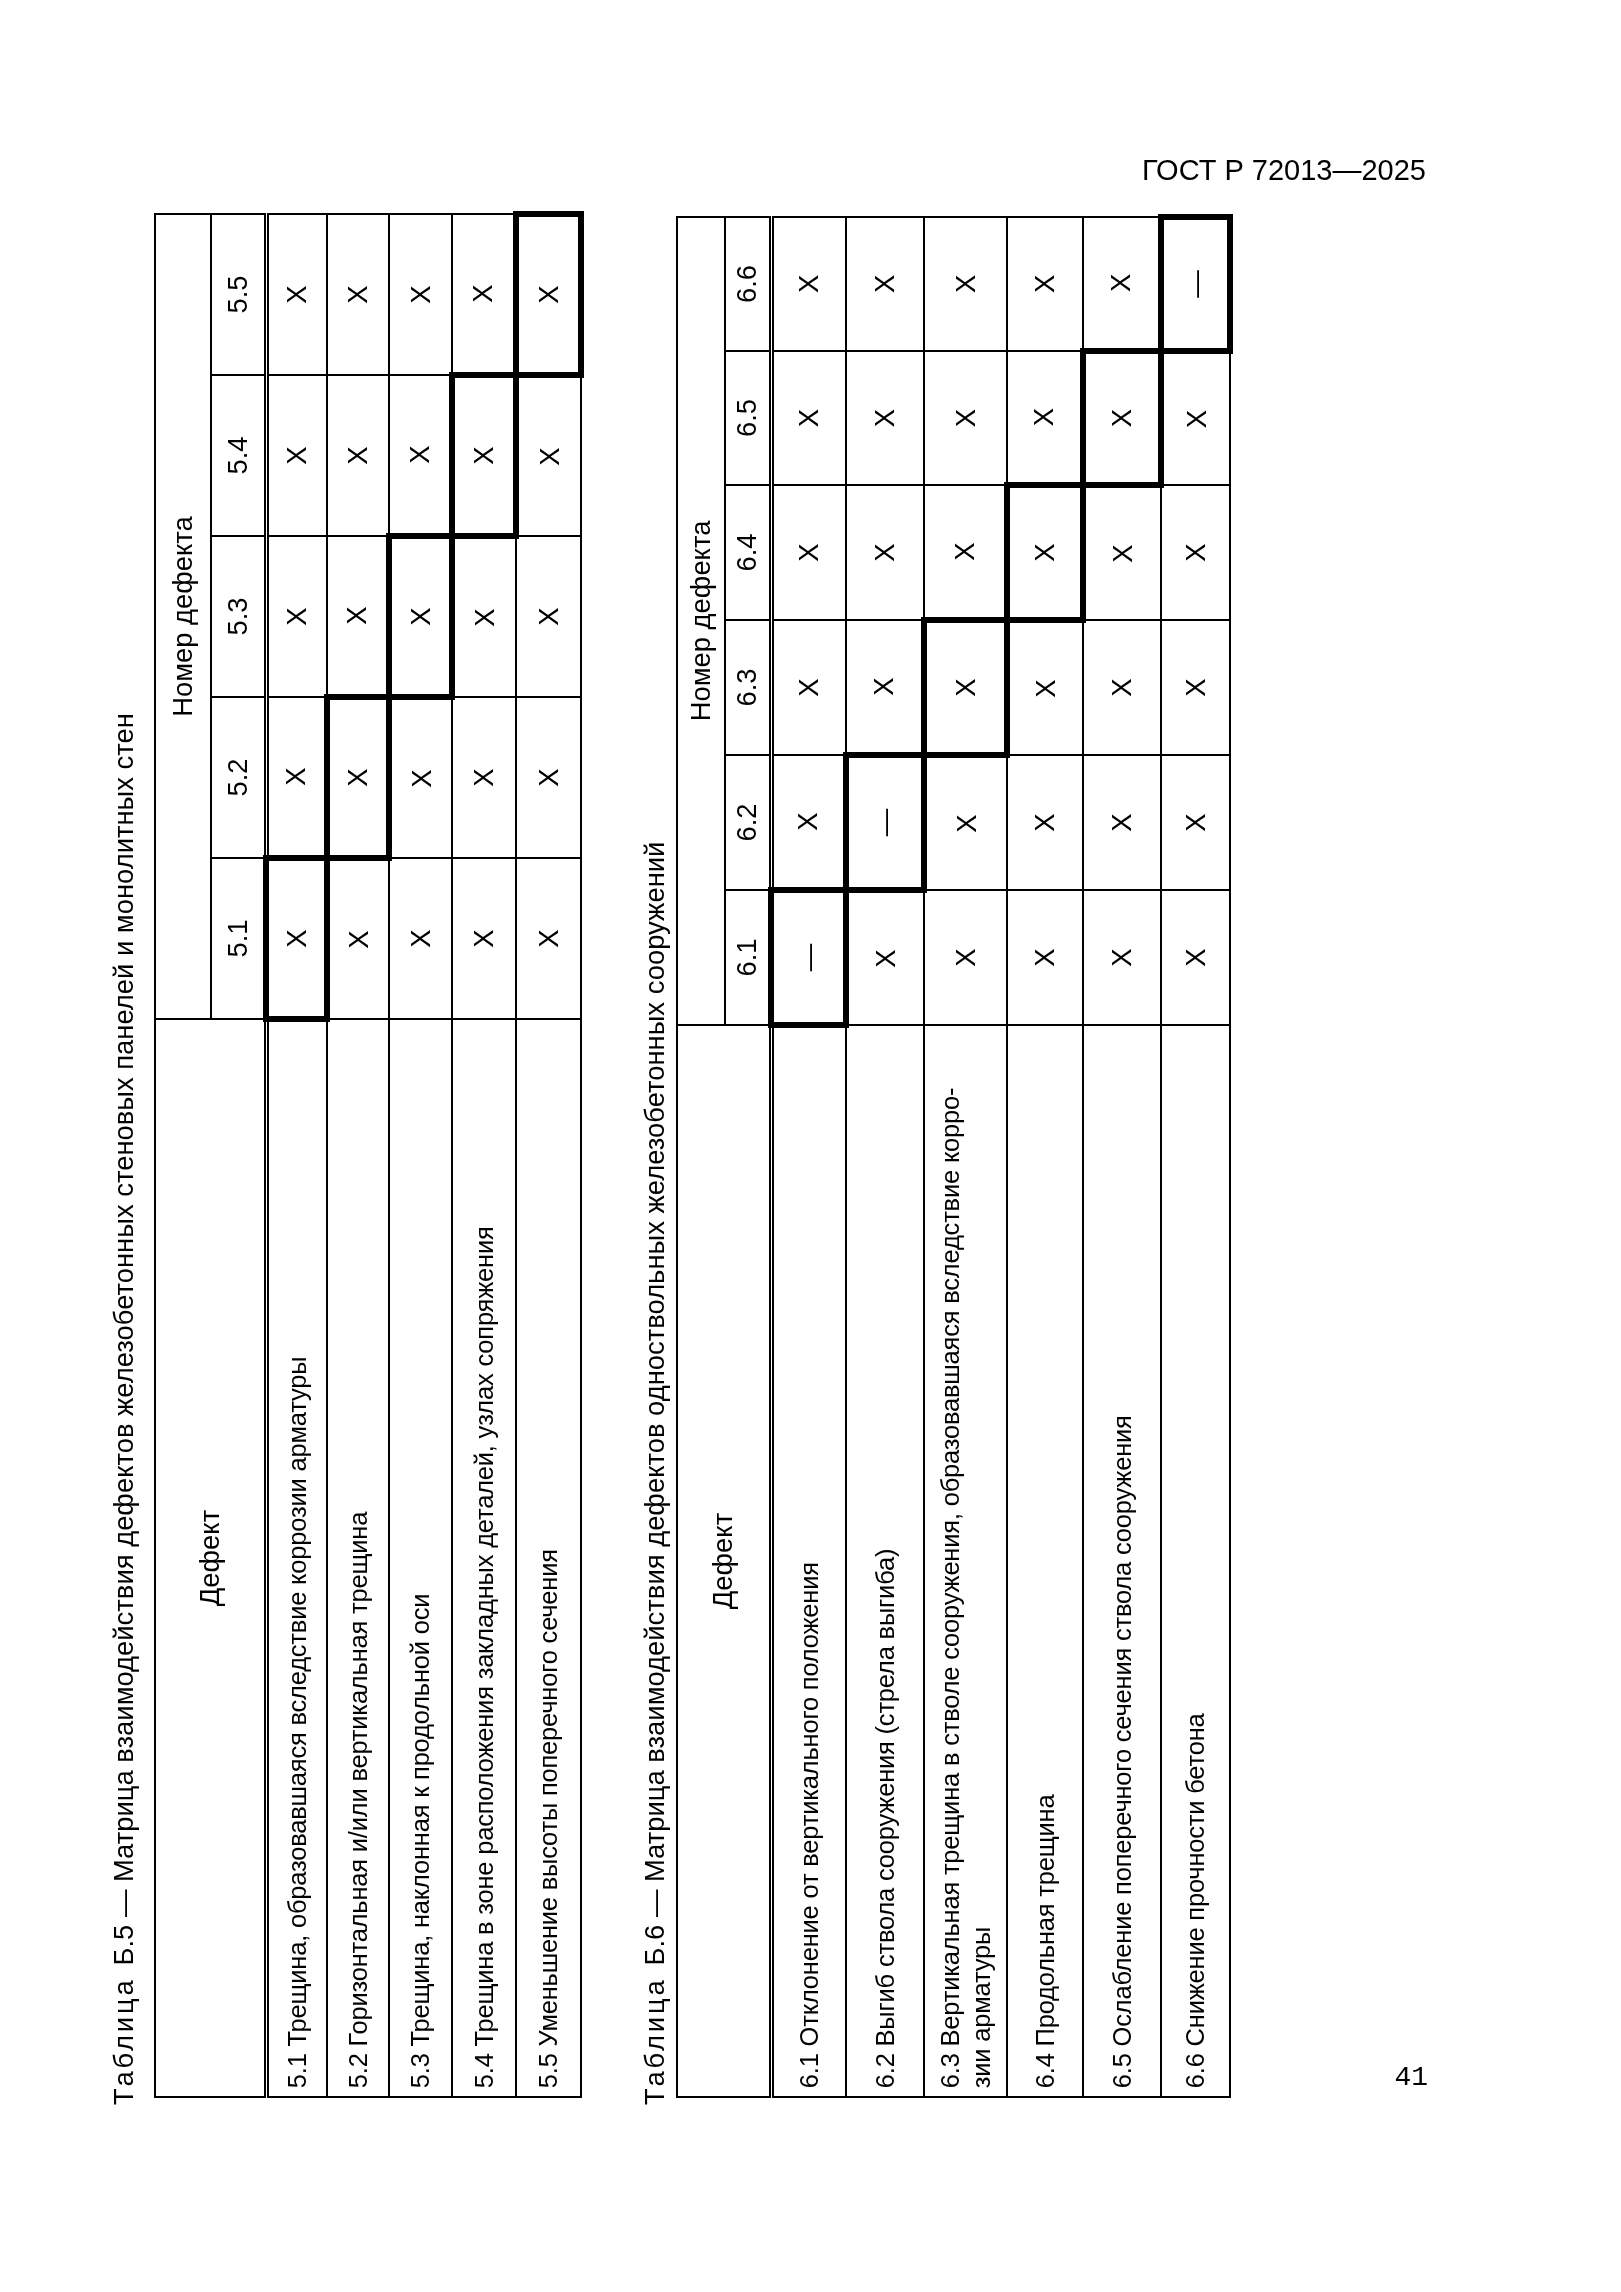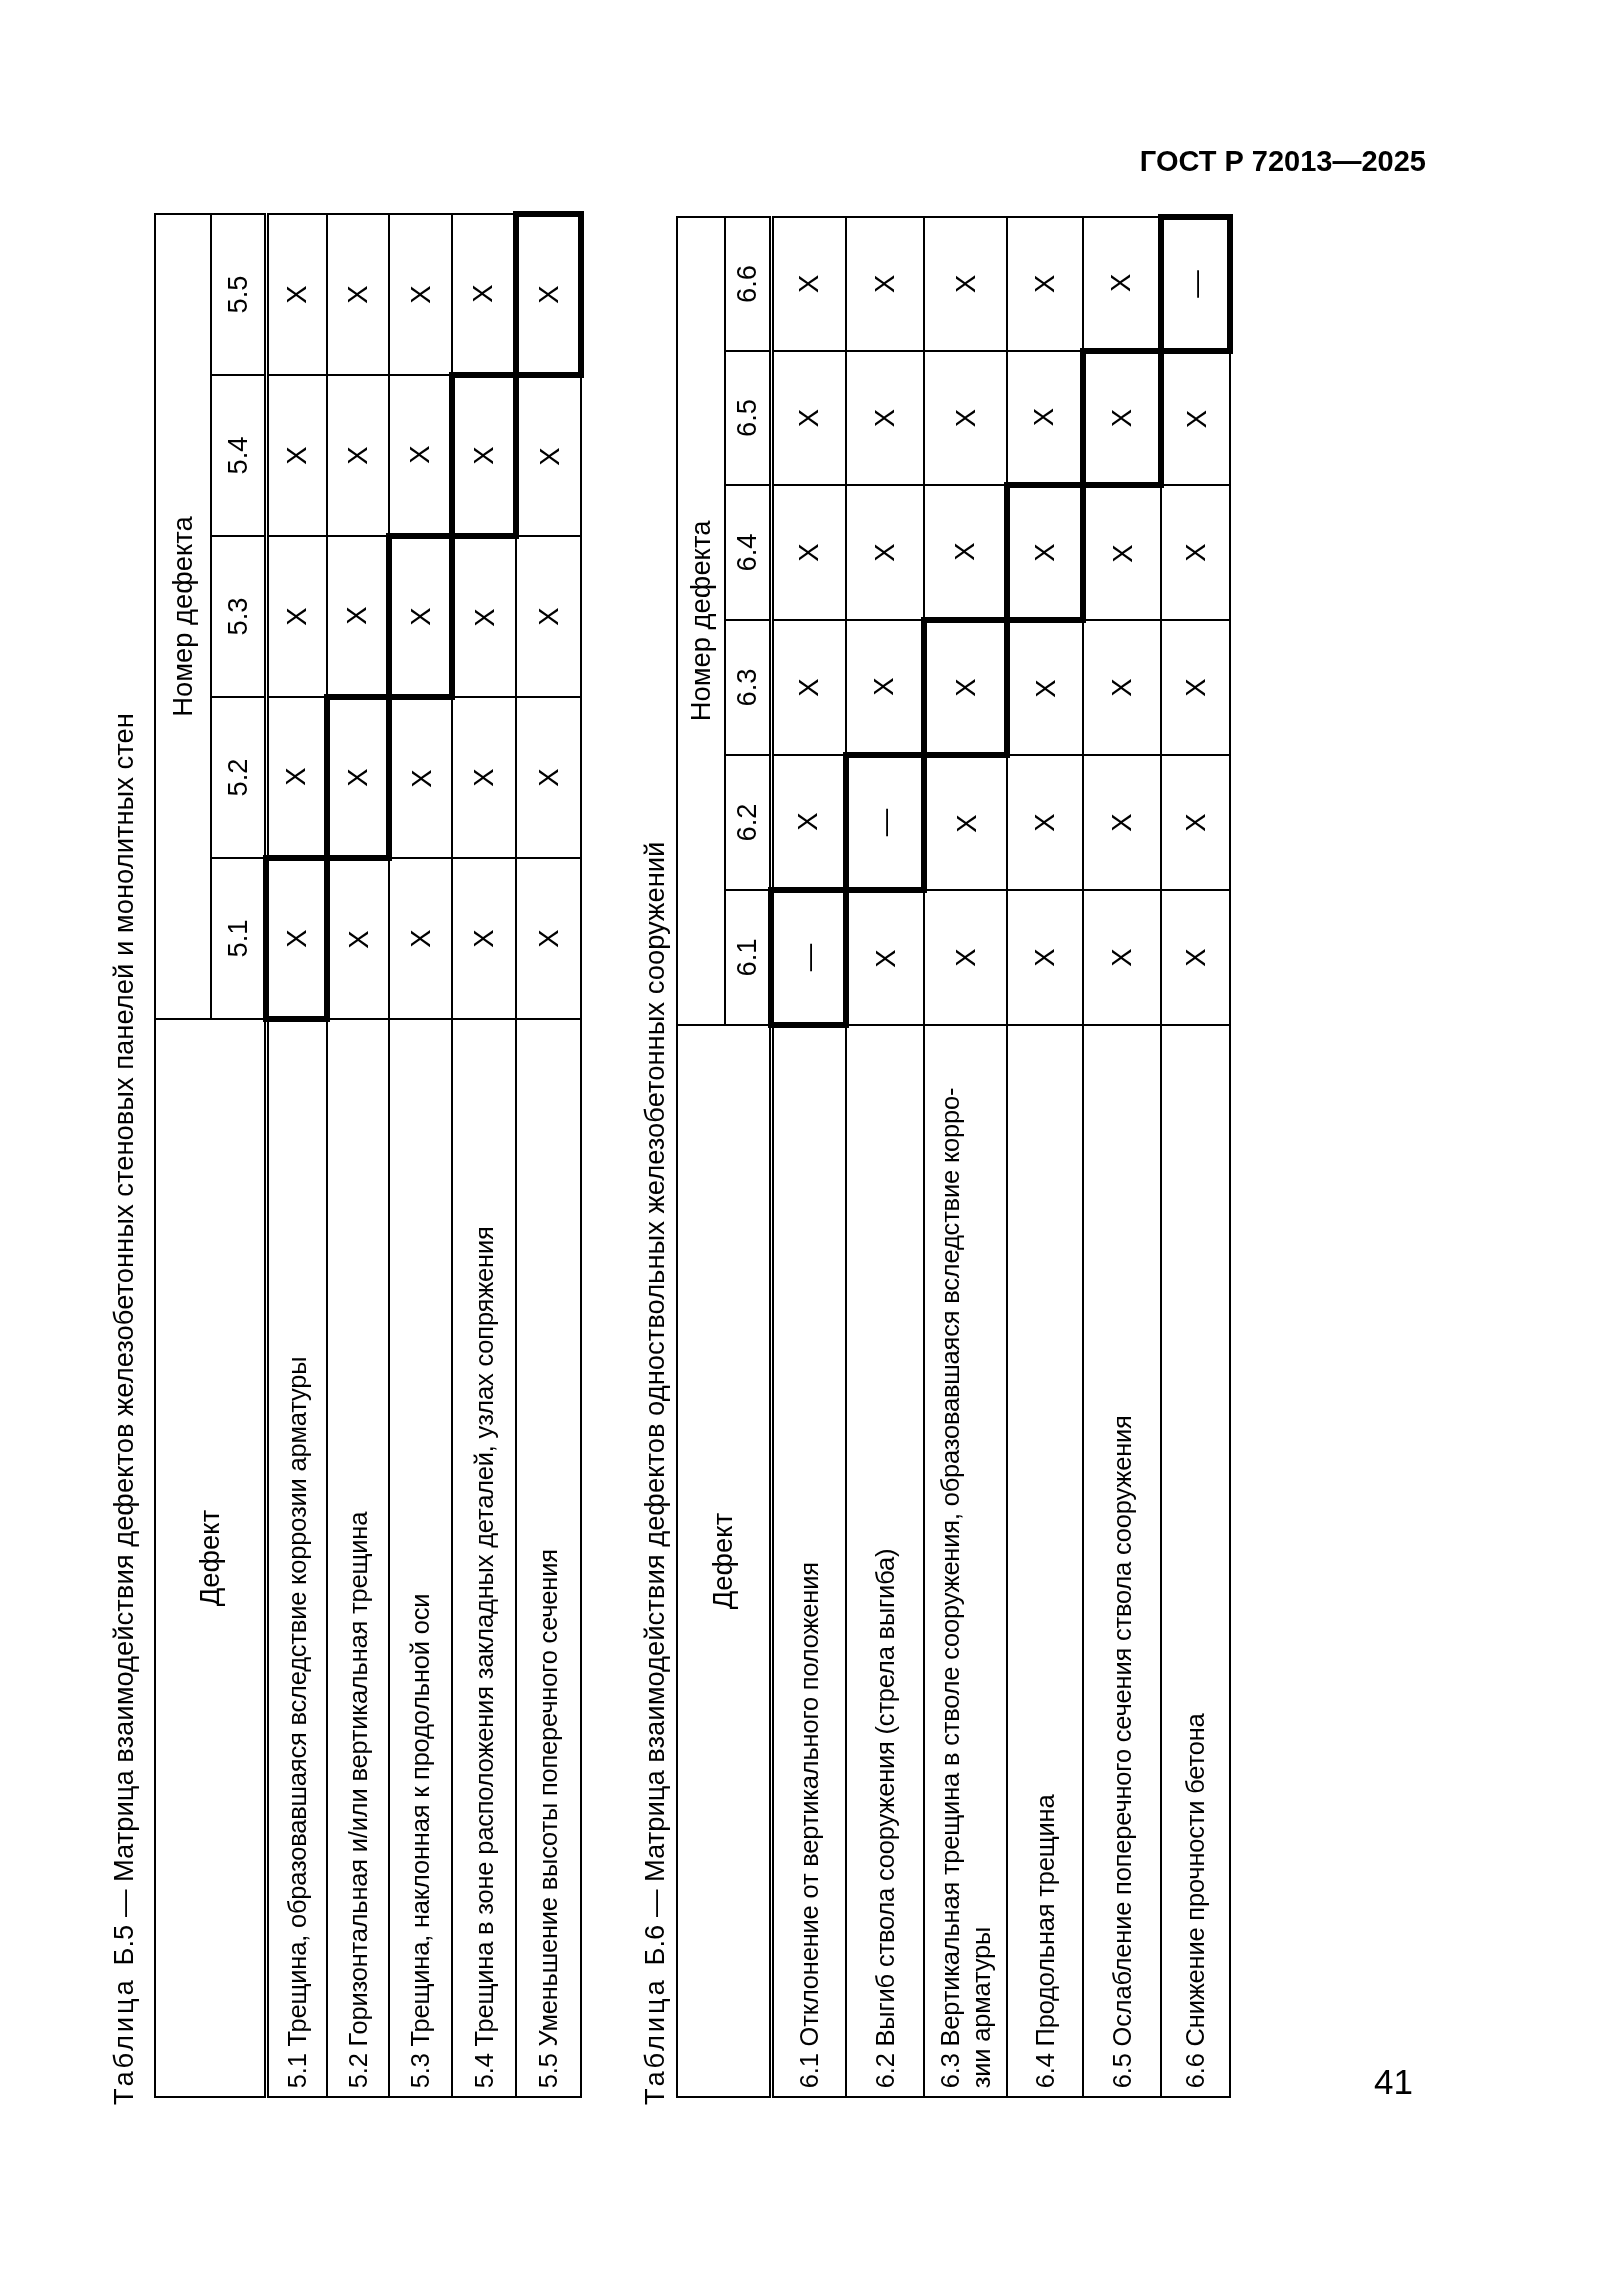--- a/index.html
+++ b/index.html
@@ -1,25 +1,25 @@
 <!DOCTYPE html>
 <html><head>
 <meta charset="utf-8">
 <style>
   html,body{margin:0;padding:0}
   body{
     width:1621px;height:2293px;position:relative;background:#ffffff;color:#000;
     font-family:"Liberation Sans",sans-serif;overflow:hidden;
   }
   .doc-header{
-    position:absolute;top:145px;right:195px;
-    font-size:29px;font-weight:bold;white-space:nowrap;
+    position:absolute;top:154px;right:195px;
+    font-size:29px;font-weight:normal;white-space:nowrap;
   }
   .page-number{
-    position:absolute;top:2062px;right:208px;font-size:35px;
+    position:absolute;top:2062px;right:193px;font-size:28px;font-family:Liberation Mono, monospace;
   }
   
   .rotated{
     position:absolute;left:0;top:0;width:2293px;height:1621px;
     transform-origin:0 0;
     transform:rotate(-90deg) translateX(-2293px);
   }
   .tbl-title{
     position:absolute;font-size:27.4px;white-space:nowrap;
   }

